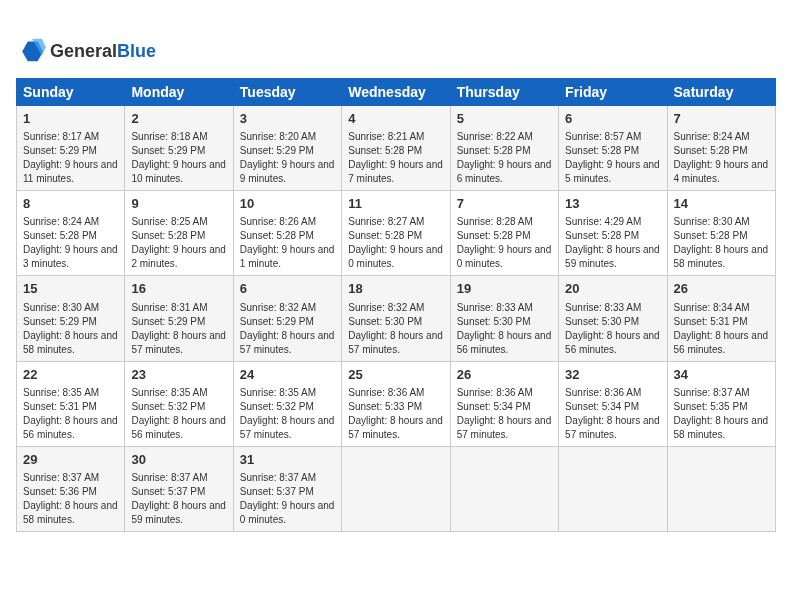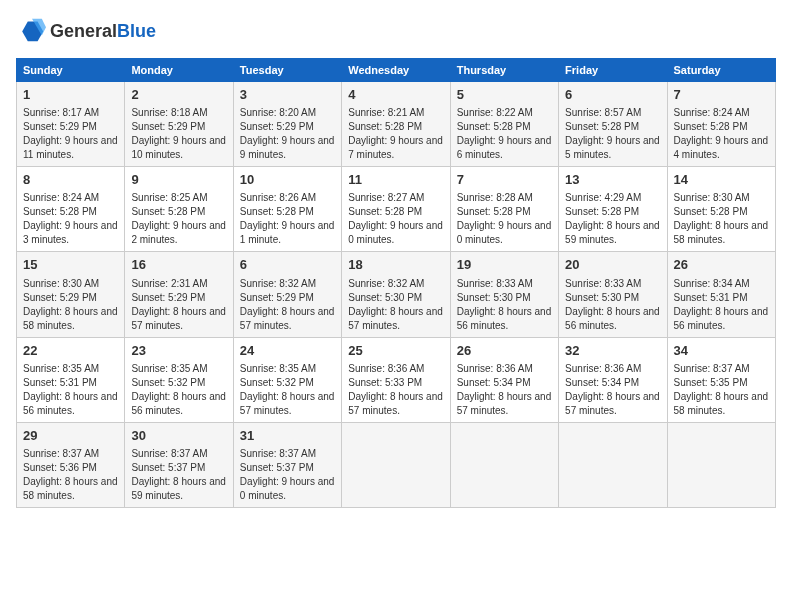--- a/index.html
+++ b/index.html
@@ -16,20 +16,21 @@
     }
     .header {
       display: flex;
       justify-content: space-between;
       align-items: flex-start;
       margin-bottom: 10px;
     }
     .logo {
       display: flex;
       align-items: center;
+      margin-top: 20px;
     }
     .logo-icon {
       width: 28px;
       height: 28px;
       margin-left: 2px;
     }
     .title-block {
       text-align: right;
     }
     .month-title {
@@ -44,21 +45,21 @@
     table {
       width: 100%;
       border-collapse: collapse;
       table-layout: fixed;
     }
     thead tr th {
       background-color: #1565c0;
       color: #fff;
       text-align: left;
       padding: 5px 6px;
-      font-size: 11px;
+      font-size: 14px;
       font-weight: bold;
       border: 1px solid #1565c0;
     }
     tbody tr td {
       border: 1px solid #ccc;
       vertical-align: top;
       padding: 4px 6px;
       font-size: 10px;
       color: #333;
       line-height: 1.4;
@@ -204,21 +205,21 @@
         </tr>
         <tr>
           <td>
             <span class="day-number">15</span>
             <div>Sunrise: 8:30 AM</div>
             <div>Sunset: 5:29 PM</div>
             <div>Daylight: 8 hours and 58 minutes.</div>
           </td>
           <td>
             <span class="day-number">16</span>
-            <div>Sunrise: 2:31 AM</div>
+            <div>Sunrise: 8:31 AM</div>
             <div>Sunset: 5:29 PM</div>
             <div>Daylight: 8 hours and 57 minutes.</div>
           </td>
           <td>
             <span class="day-number">6</span>
             <div>Sunrise: 8:32 AM</div>
             <div>Sunset: 5:29 PM</div>
             <div>Daylight: 8 hours and 57 minutes.</div>
           </td>
           <td>

